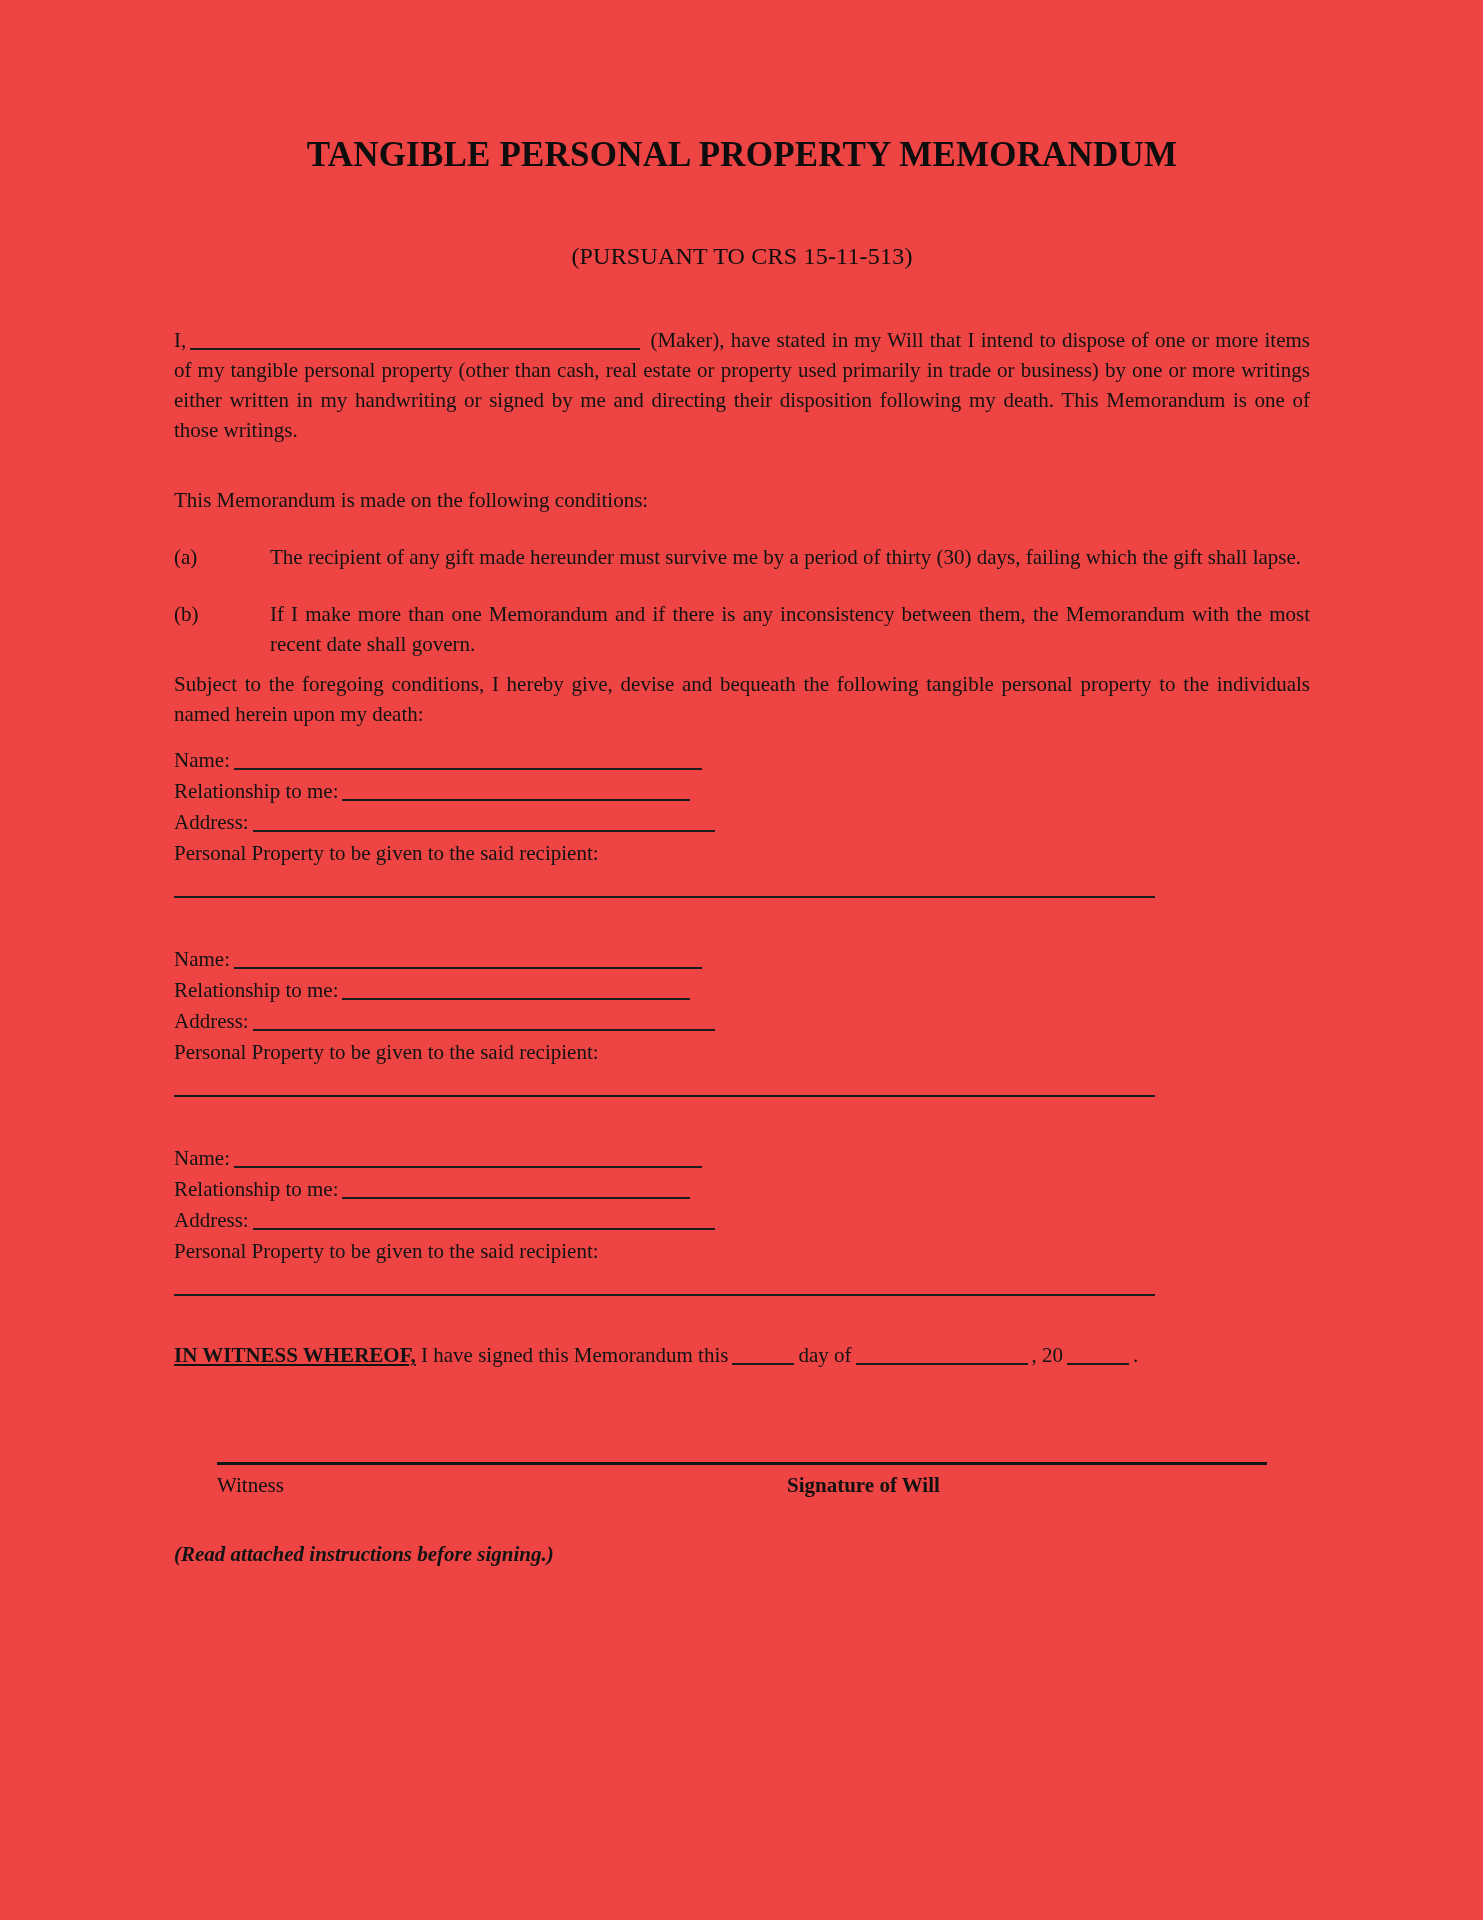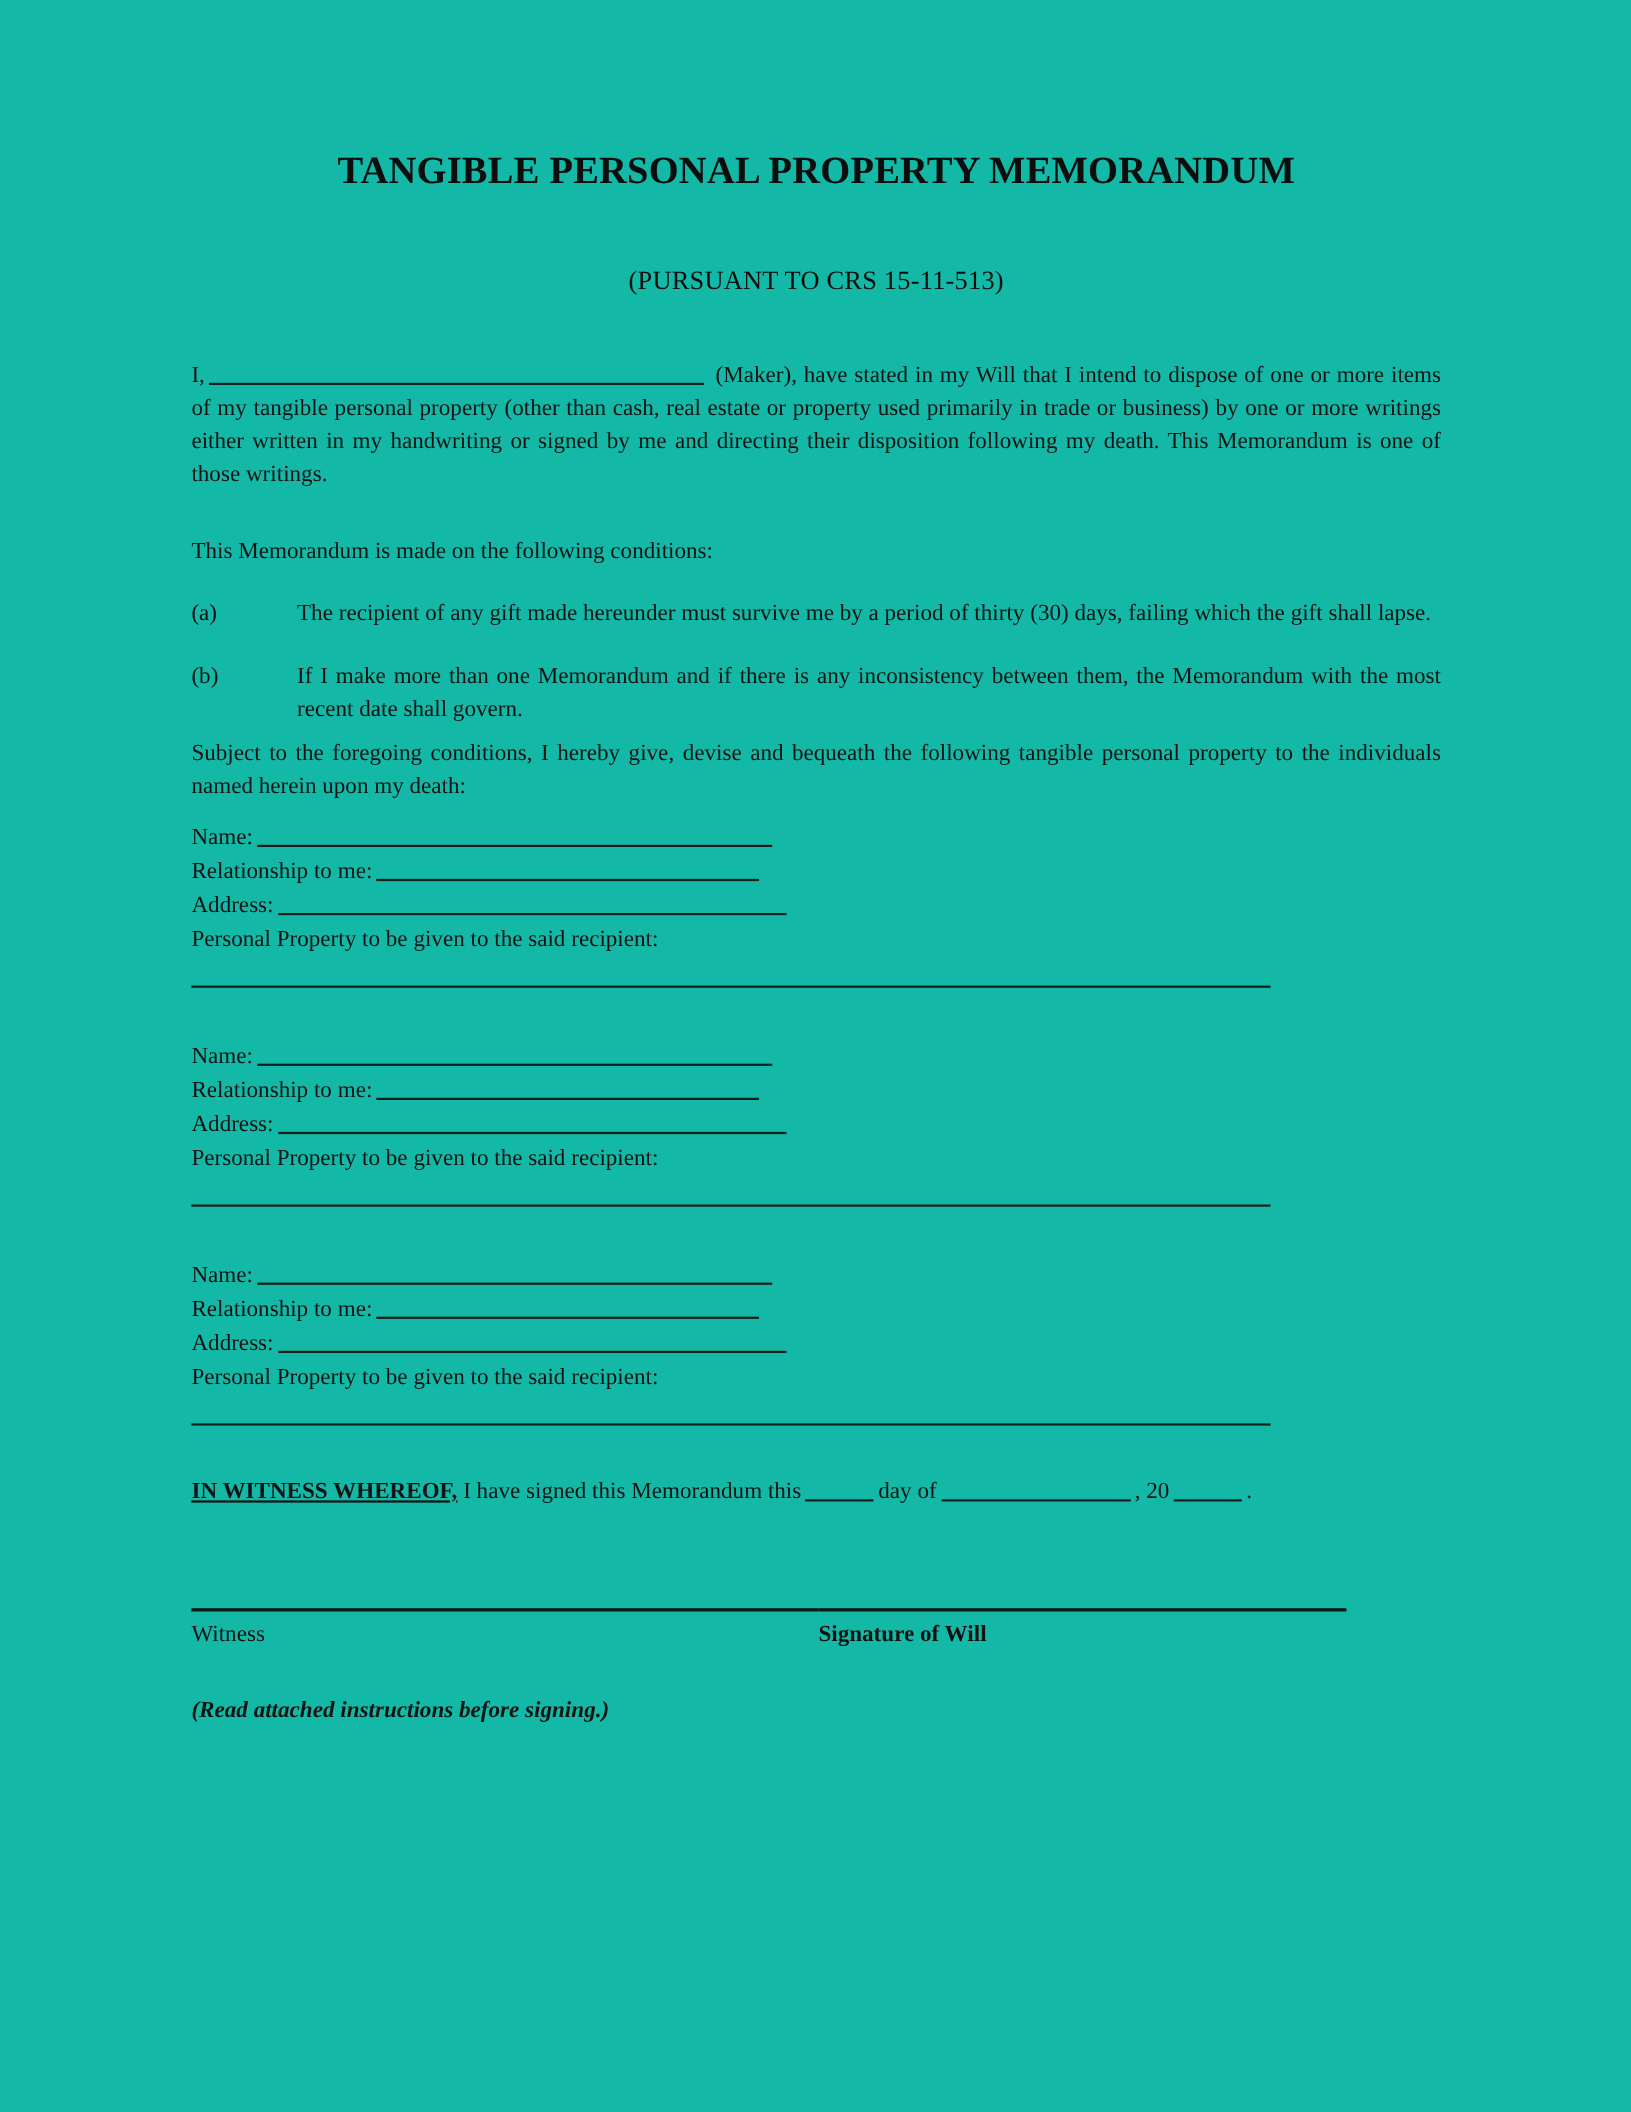--- a/index.html
+++ b/index.html
@@ -6,21 +6,21 @@
   html, body { background: #ffffff; }
   body {
     font-family: "Liberation Serif", "DejaVu Serif", serif;
     color: #111111;
   }
   .page {
     position: relative;
     width: 1483px;
     height: 1920px;
     margin: 0 auto;
-    background: #14b8a6;
+    background: #ef4444;
     padding: 135px 173px 0 174px;
     overflow: hidden;
   }
   .doc-title {
     font-size: 35px;
     font-weight: 700;
     text-align: center;
     letter-spacing: 0.2px;
     line-height: 1.15;
     color: #0d0d0d;
@@ -77,21 +77,21 @@
     border-top: 2px solid #1c1c1c;
     margin-top: 27px;
   }
 
   .witness-clause { margin-top: 44px; white-space: nowrap; }
   .witness-clause .bold-lead { font-weight: 700; text-decoration: underline; }
 
   .signature-row {
     margin-top: 92px;
     display: flex;
-    justify-content: flex-start;
+    justify-content: center;
   }
   .sig-col-witness { width: 570px; }
   .sig-col-maker { width: 480px; }
   .sig-rule { border-top: 3px solid #151515; }
   .sig-label { margin-top: 6px; font-size: 21px; line-height: 28px; }
   .sig-label.bold { font-weight: 700; }
 
   .footer-note {
     margin-top: 40px;
     font-size: 21px;

